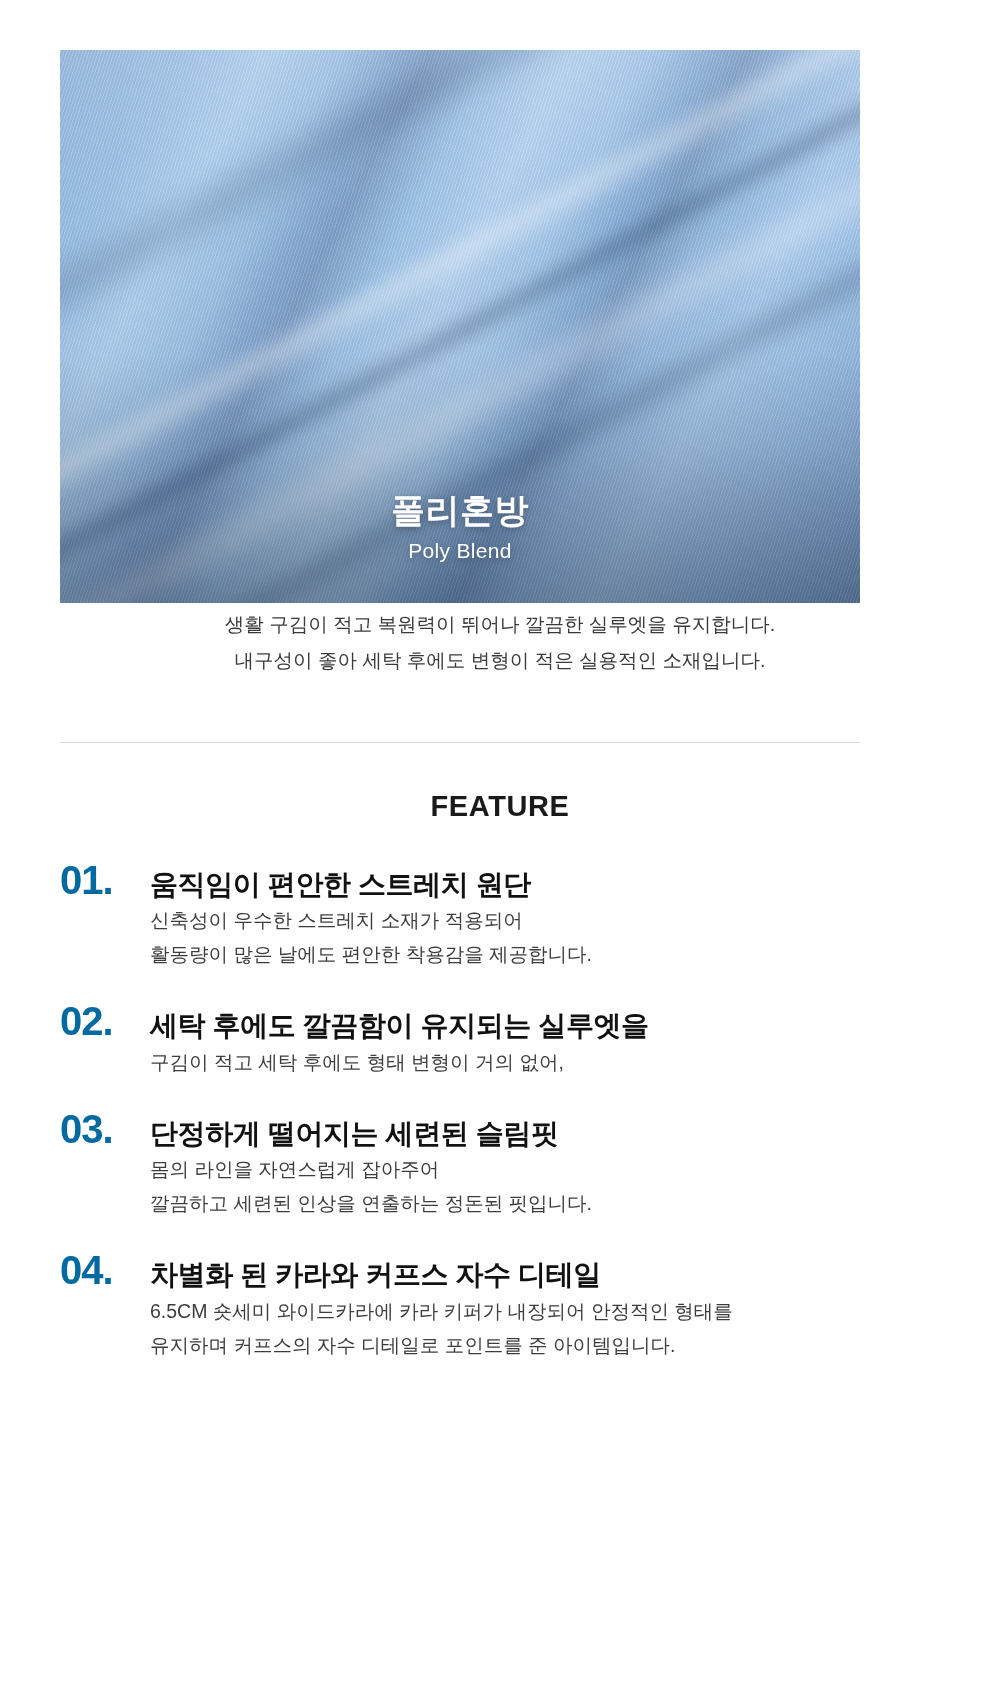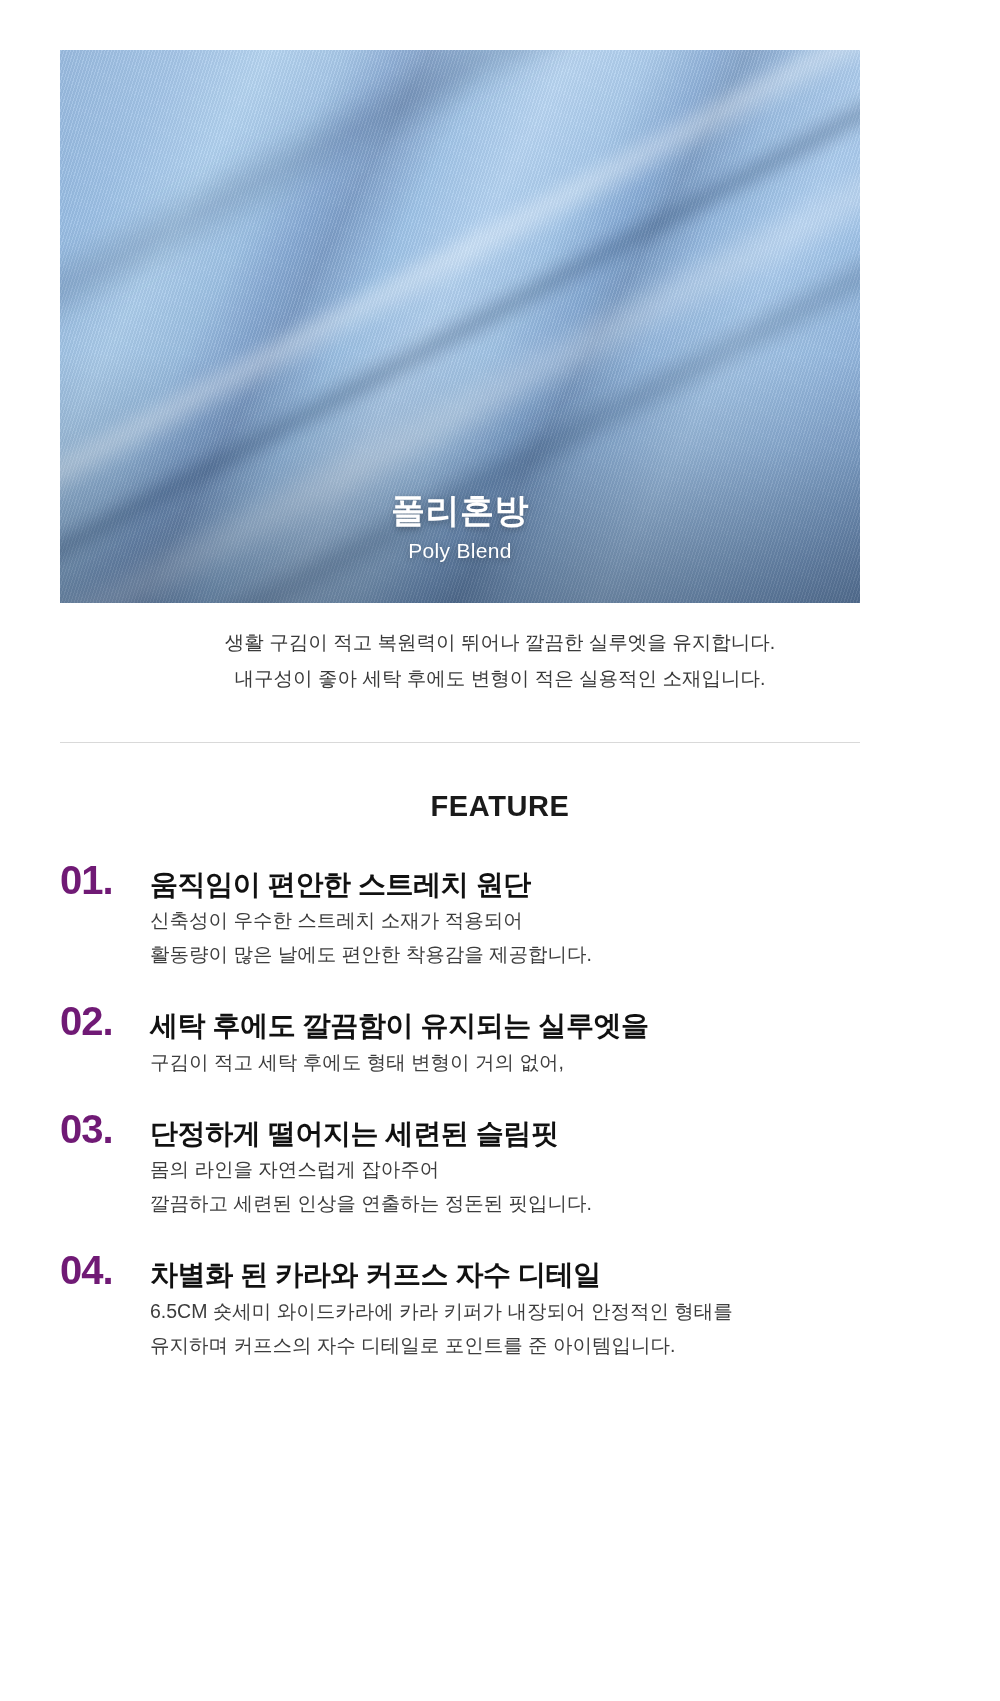--- a/index.html
+++ b/index.html
@@ -129,21 +129,21 @@
     font-size: 21px;
     font-weight: 400;
     letter-spacing: 0.3px;
     text-shadow: 0 2px 6px rgba(0,0,0,0.25);
   }
 
   
   .hero-desc {
     position: absolute;
     left: 0;
-    top: 624px;
+    top: 606px;
     width: 1000px;
     text-align: center;
     font-size: 19.5px;
     line-height: 36px;
     color: #3a3a3a;
   }
 
   
   .divider {
     position: absolute;
@@ -177,21 +177,21 @@
   .feature {
     margin-bottom: 28px;
   }
   .feature-head {
     display: flex;
     align-items: baseline;
   }
   .feature-num {
     font-size: 40px;
     font-weight: 700;
-    color: #701a75;
+    color: #0369a1;
     letter-spacing: -1px;
     width: 90px;
     flex: 0 0 90px;
   }
   .feature-title {
     font-size: 28px;
     font-weight: 700;
     color: #111111;
     letter-spacing: -0.4px;
     line-height: 1.3;

